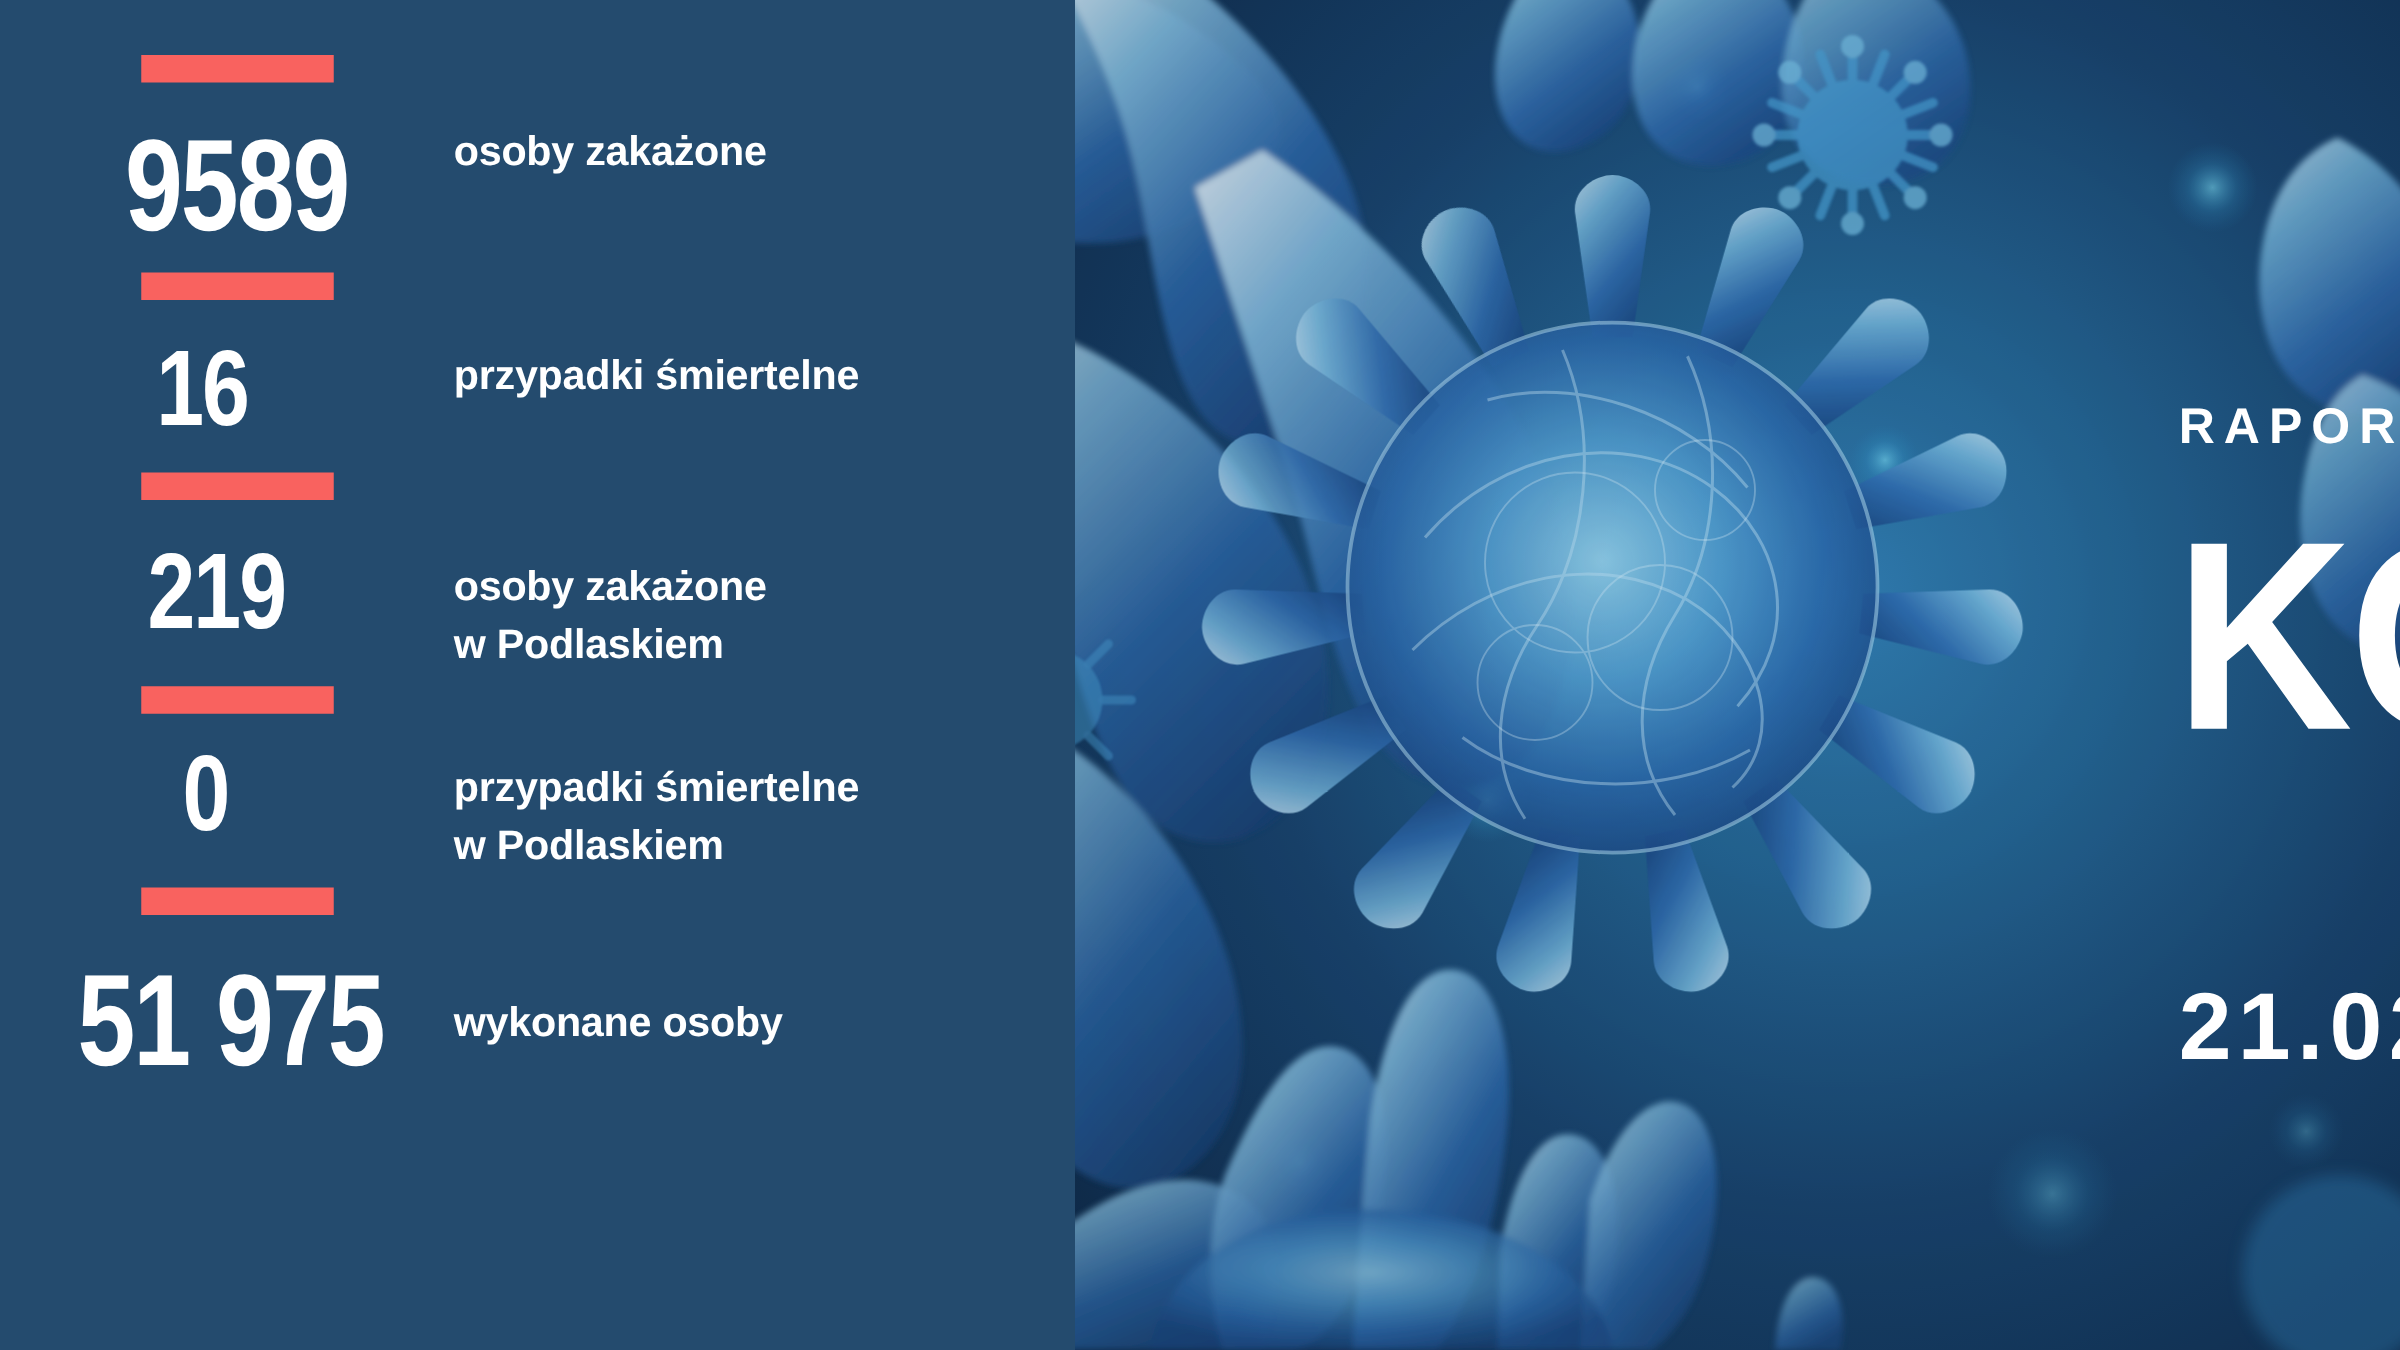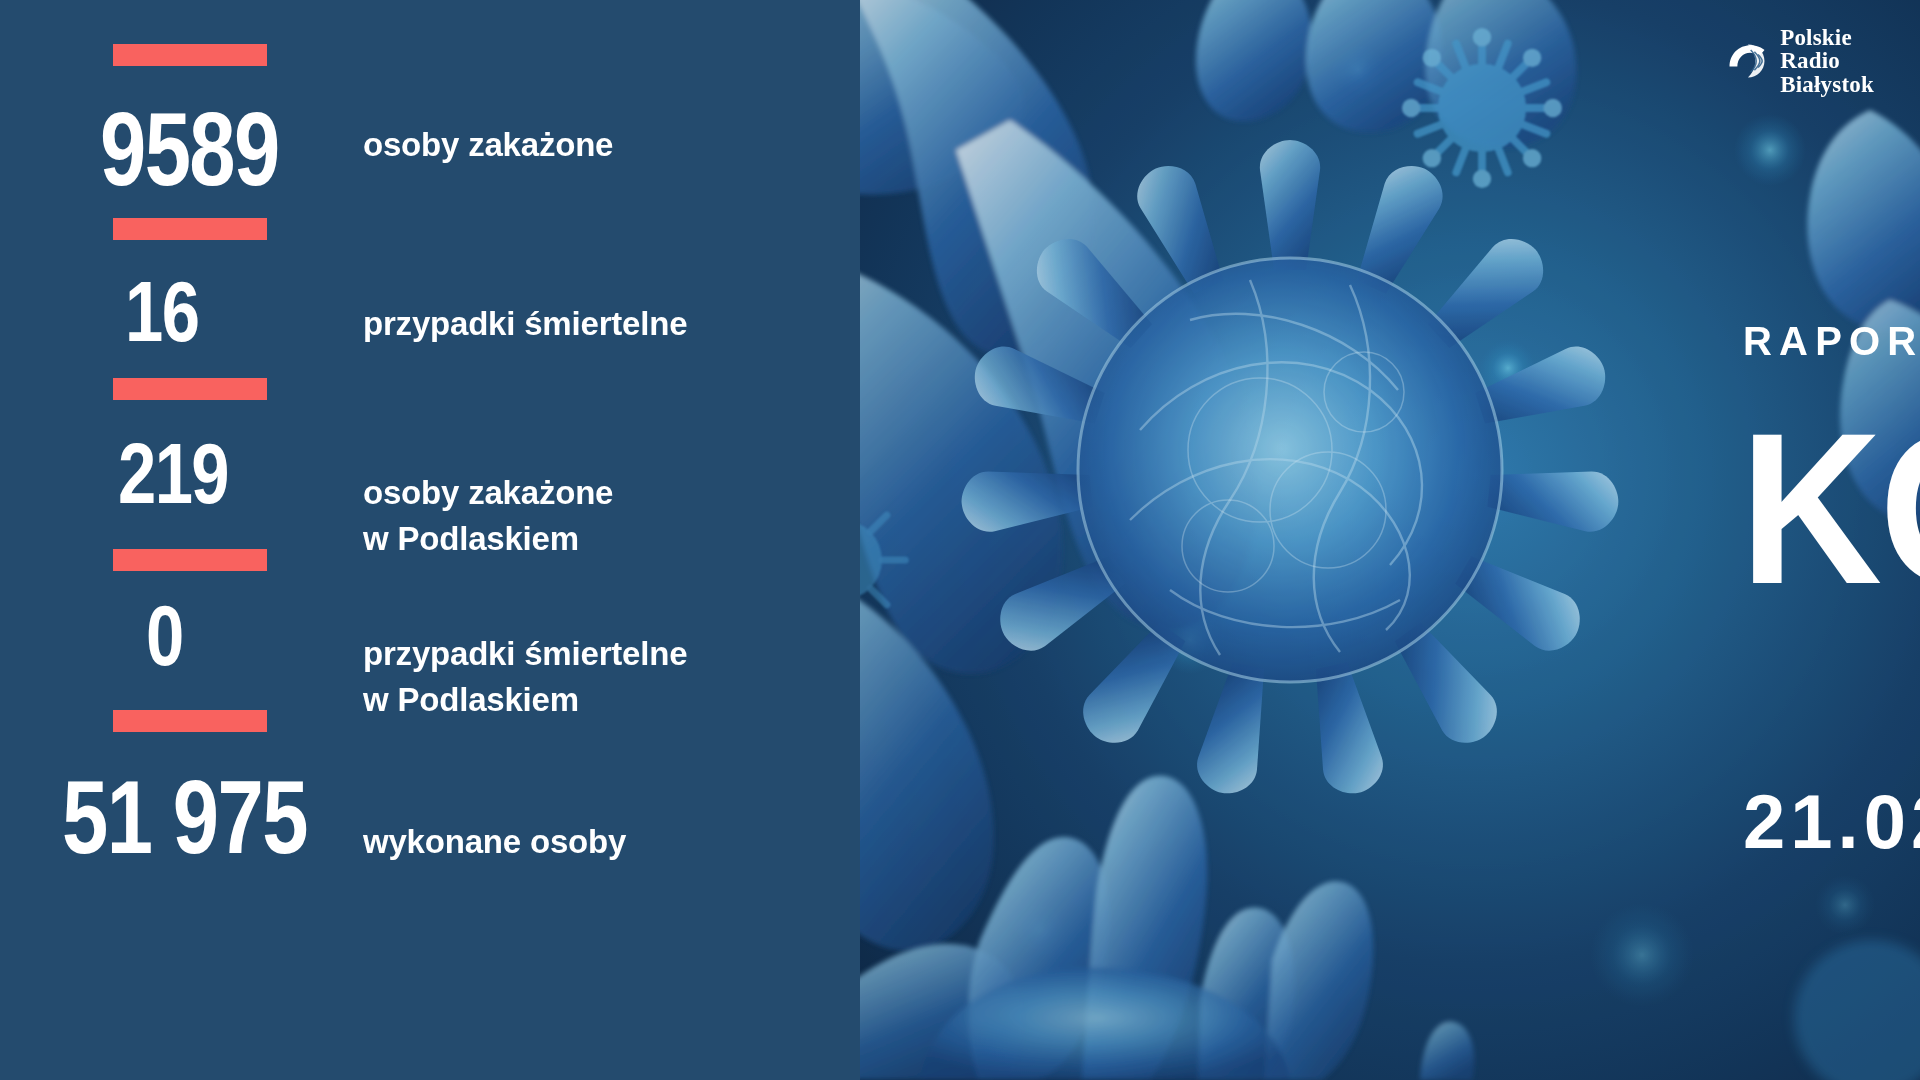--- a/index.html
+++ b/index.html
@@ -50,21 +50,20 @@
   .stat-label {
     position:absolute;
     left:363px;
     color:#ffffff;
     font-family:"Liberation Sans", sans-serif;
     font-weight:700;
     font-size:33px;
     line-height:1.38;
     letter-spacing:-0.2px;
     white-space:pre-line;
-    margin-top:24px;
   }
 
   
   #row-infected   .accent-bar { top:44px; }
   #row-infected   .stat-value { top:104px; left:100px; font-size:104px; }
   #row-infected   .stat-label { top:98px; }
 
   #row-deaths     .accent-bar { top:218px; }
   #row-deaths     .stat-value { top:274px; left:125px; font-size:86px; }
   #row-deaths     .stat-label { top:277px; }
@@ -421,31 +420,15 @@
       </g>
 
       <rect x="0" y="0" width="1060" height="1080" fill="none"></rect>
       <rect x="0" y="0" width="1060" height="1080" fill="url(#bgGrad)" opacity="0.16" style="mix-blend-mode:multiply"></rect>
     </svg>
 
     <div id="report-kicker">RAPORT MINISTERSTWA ZDROWIA</div>
     <div id="main-title">KORONAWIRUS</div>
     <div id="report-date">21.02.2022</div>
 
-    <div id="station-logo">
-      <svg id="logo-mark" viewBox="0 0 100 100">
-        <path d="M12,62 C12,36 32,16 58,16 C76,16 88,26 88,26 L76,40 C76,40 68,32 57,32
-                 C41,32 29,45 29,62 Z" fill="#ffffff"></path>
-        <path d="M52,14 C72,14 88,30 88,50 C88,70 72,86 52,86 C62,76 68,64 68,50
-                 C68,36 62,24 52,14 Z" fill="#ffffff" opacity="0.92"></path>
-        <g stroke="#2b5d88" stroke-width="3.4" fill="none" opacity="0.85">
-          <path d="M58,26 C66,34 70,42 70,50 C70,58 66,66 58,74"></path>
-          <path d="M66,30 C74,38 78,43 78,50 C78,57 74,62 66,70"></path>
-          <path d="M74,36 C80,42 83,46 83,50 C83,54 80,58 74,64"></path>
-        </g>
-      </svg>
-      <div id="logo-wordmark">Polskie
-Radio
-Białystok</div>
-    </div>
 
   </section>
 </div>
 
 </body></html>

